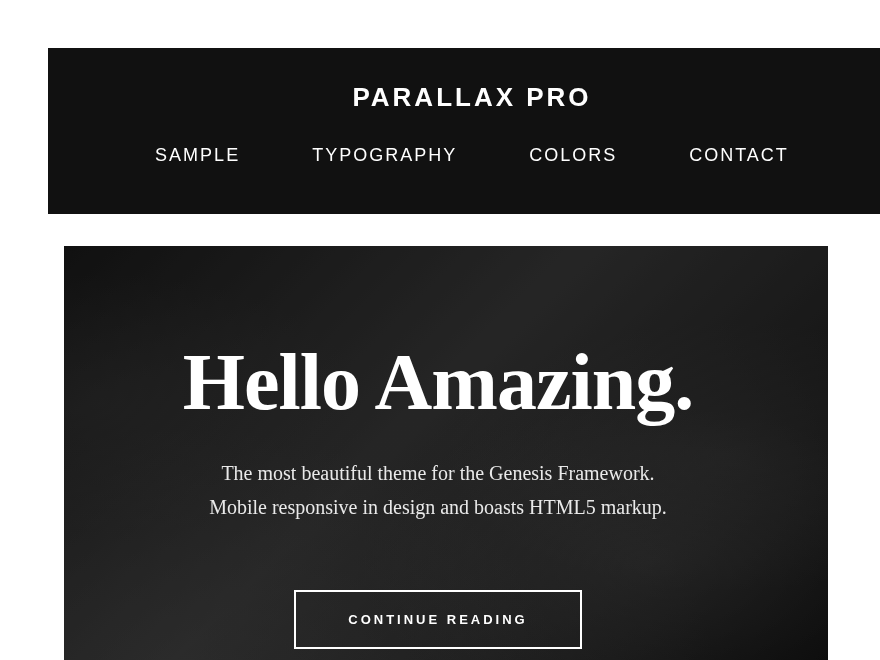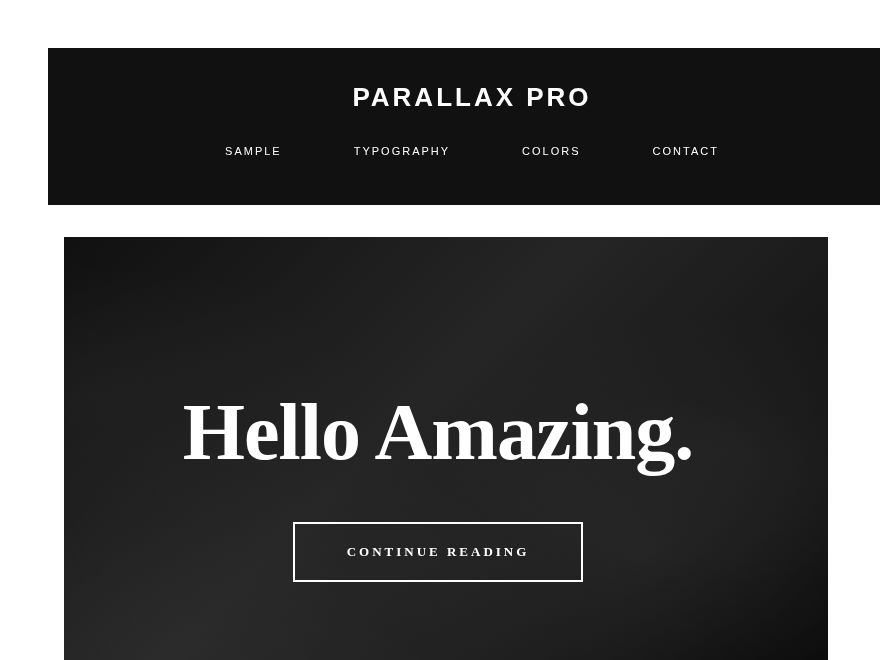--- a/index.html
+++ b/index.html
@@ -36,21 +36,21 @@
 
     .site-nav {
       display: flex;
       justify-content: center;
       gap: 40px;
     }
 
     .nav-item {
       color: #ffffff;
       font-family: 'Arial', sans-serif;
-      font-size: 11px;
+      font-size: 18px;
       font-weight: 400;
       letter-spacing: 2px;
       text-transform: uppercase;
       text-decoration: none;
       cursor: pointer;
     }
 
     
     .hero {
       position: relative;
@@ -131,21 +131,21 @@
       font-family: 'Georgia', serif;
       font-size: 20px;
       line-height: 1.7;
       margin-bottom: 50px;
     }
 
     .cta-button {
       display: inline-block;
       border: 2px solid #ffffff;
       color: #ffffff;
-      font-family: Liberation Serif, serif;
+      font-family: Liberation Sans, sans-serif;
       font-size: 13px;
       font-weight: 700;
       letter-spacing: 3px;
       text-transform: uppercase;
       padding: 20px 52px;
       cursor: pointer;
       background: transparent;
       transition: background 0.2s, color 0.2s;
     }
   </style>
@@ -159,15 +159,19 @@
     <a class="nav-item">TYPOGRAPHY</a>
     <a class="nav-item">COLORS</a>
     <a class="nav-item">CONTACT</a>
   </nav>
 </header>
 
 <section class="hero">
   <div class="hero-bg"></div>
   <div class="hero-content">
     <h1 class="hero-heading">Hello Amazing.</h1>
+    <p class="hero-subtext">
+      <span>The most beautiful theme for the Genesis Framework.</span><br>
+      <span>Mobile responsive in design and boasts HTML5 markup.</span>
+    </p>
     <button class="cta-button">CONTINUE READING</button>
   </div>
 </section>
 
 </body></html>

